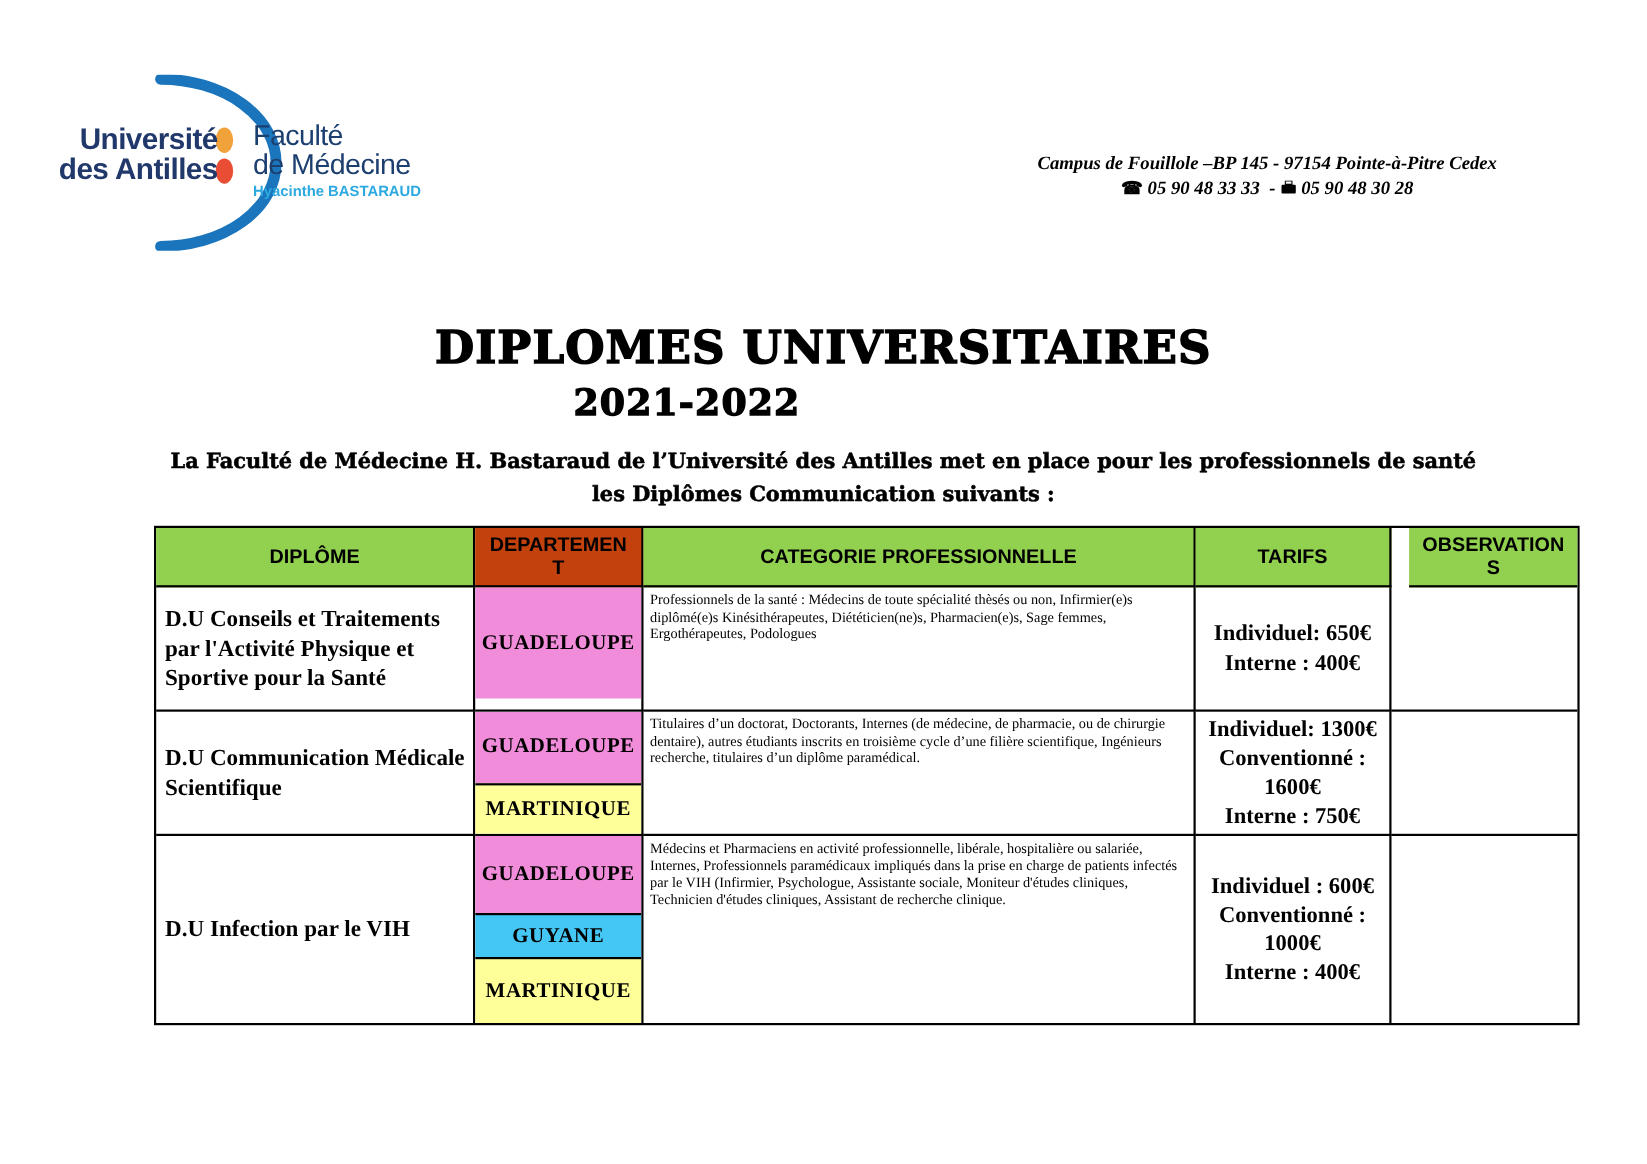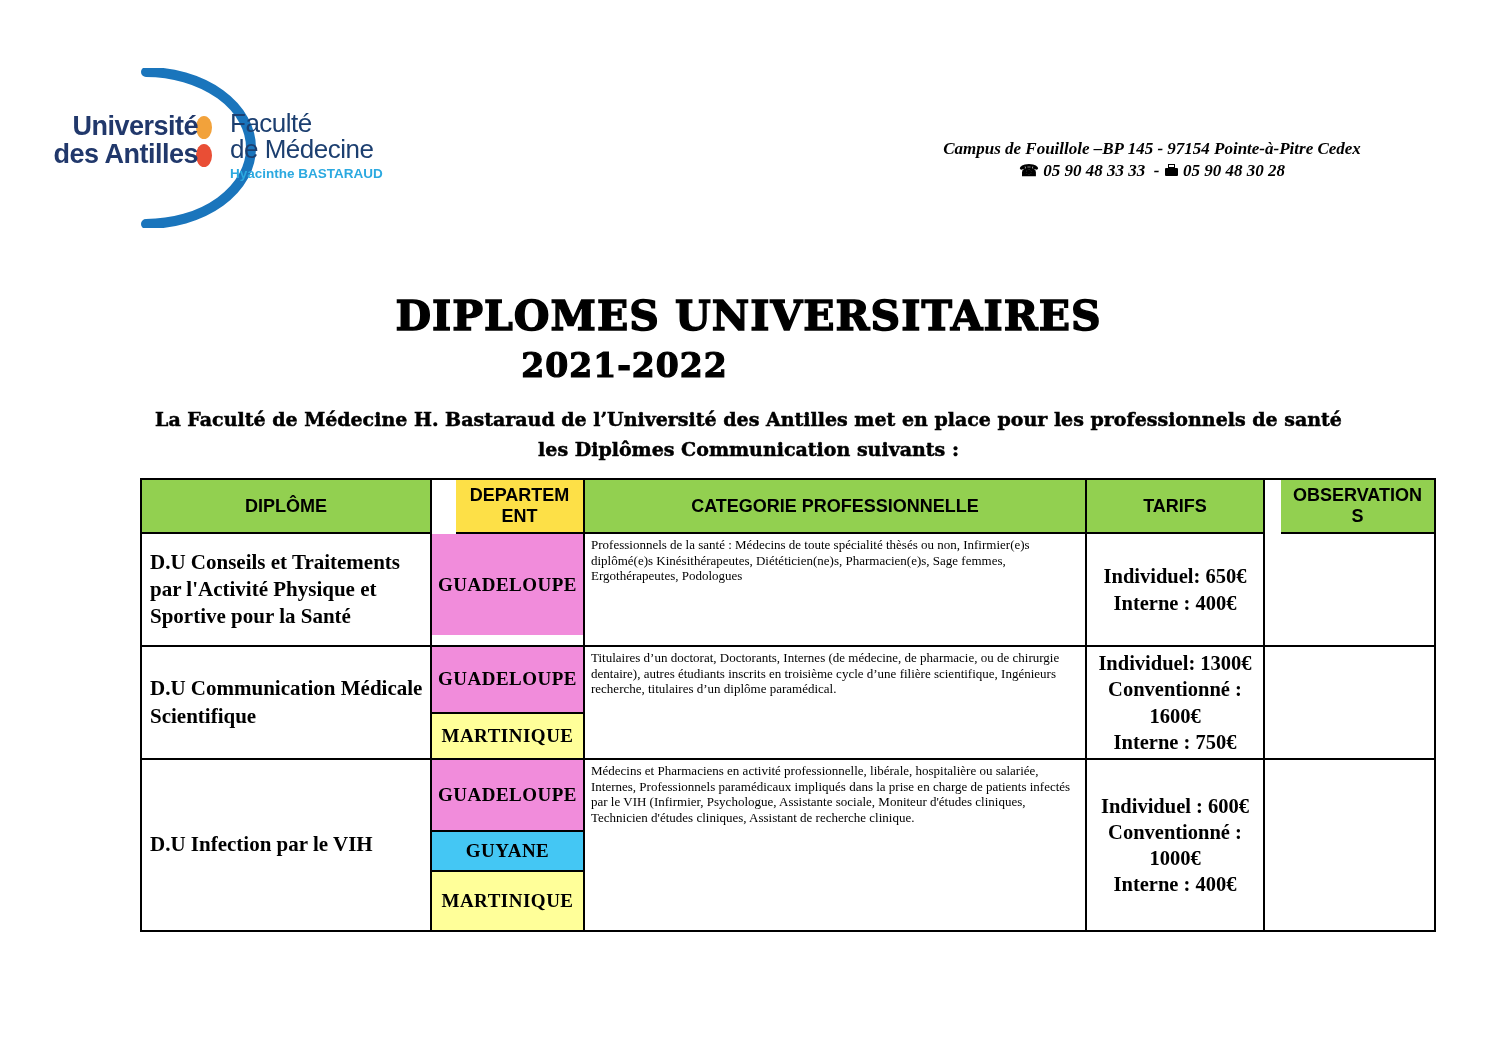--- a/index.html
+++ b/index.html
@@ -134,21 +134,21 @@
 
 <div class="title-main">DIPLOMES UNIVERSITAIRES</div>
 <div class="title-year">2021-2022</div>
 <div class="intro">
   <div>La Faculté de Médecine H. Bastaraud de l’Université des Antilles met en place pour les professionnels de santé</div>
   <div>les Diplômes Communication suivants :</div>
 </div>
 
 <div class="du-table" id="du-table">
     <div class="cell hdr" style="background: rgb(146, 208, 80);">DIPLÔME</div>
-    <div class="cell hdr" style="background: #fde047; margin-left: 24px;">DEPARTEMENT</div>
+    <div class="cell hdr" style="background: #c2410c;">DEPARTEMENT</div>
     <div class="cell hdr" style="background: rgb(146, 208, 80);">CATEGORIE PROFESSIONNELLE</div>
     <div class="cell hdr" style="background: rgb(146, 208, 80);">TARIFS</div>
     <div class="cell hdr col-last" style="background: rgb(146, 208, 80); margin-left: 16px;">OBSERVATIONS</div>
     <div class="cell diplome-cell row-0">
       <div class="">D.U Conseils et Traitements par l'Activité Physique et Sportive pour la Santé</div>
     </div>
     <div class="cell dept-cell row-0">
       <div class="dept-stack">
         <div class="dept-block" style="background: rgb(241, 140, 219);">
           <div class="">GUADELOUPE</div>

